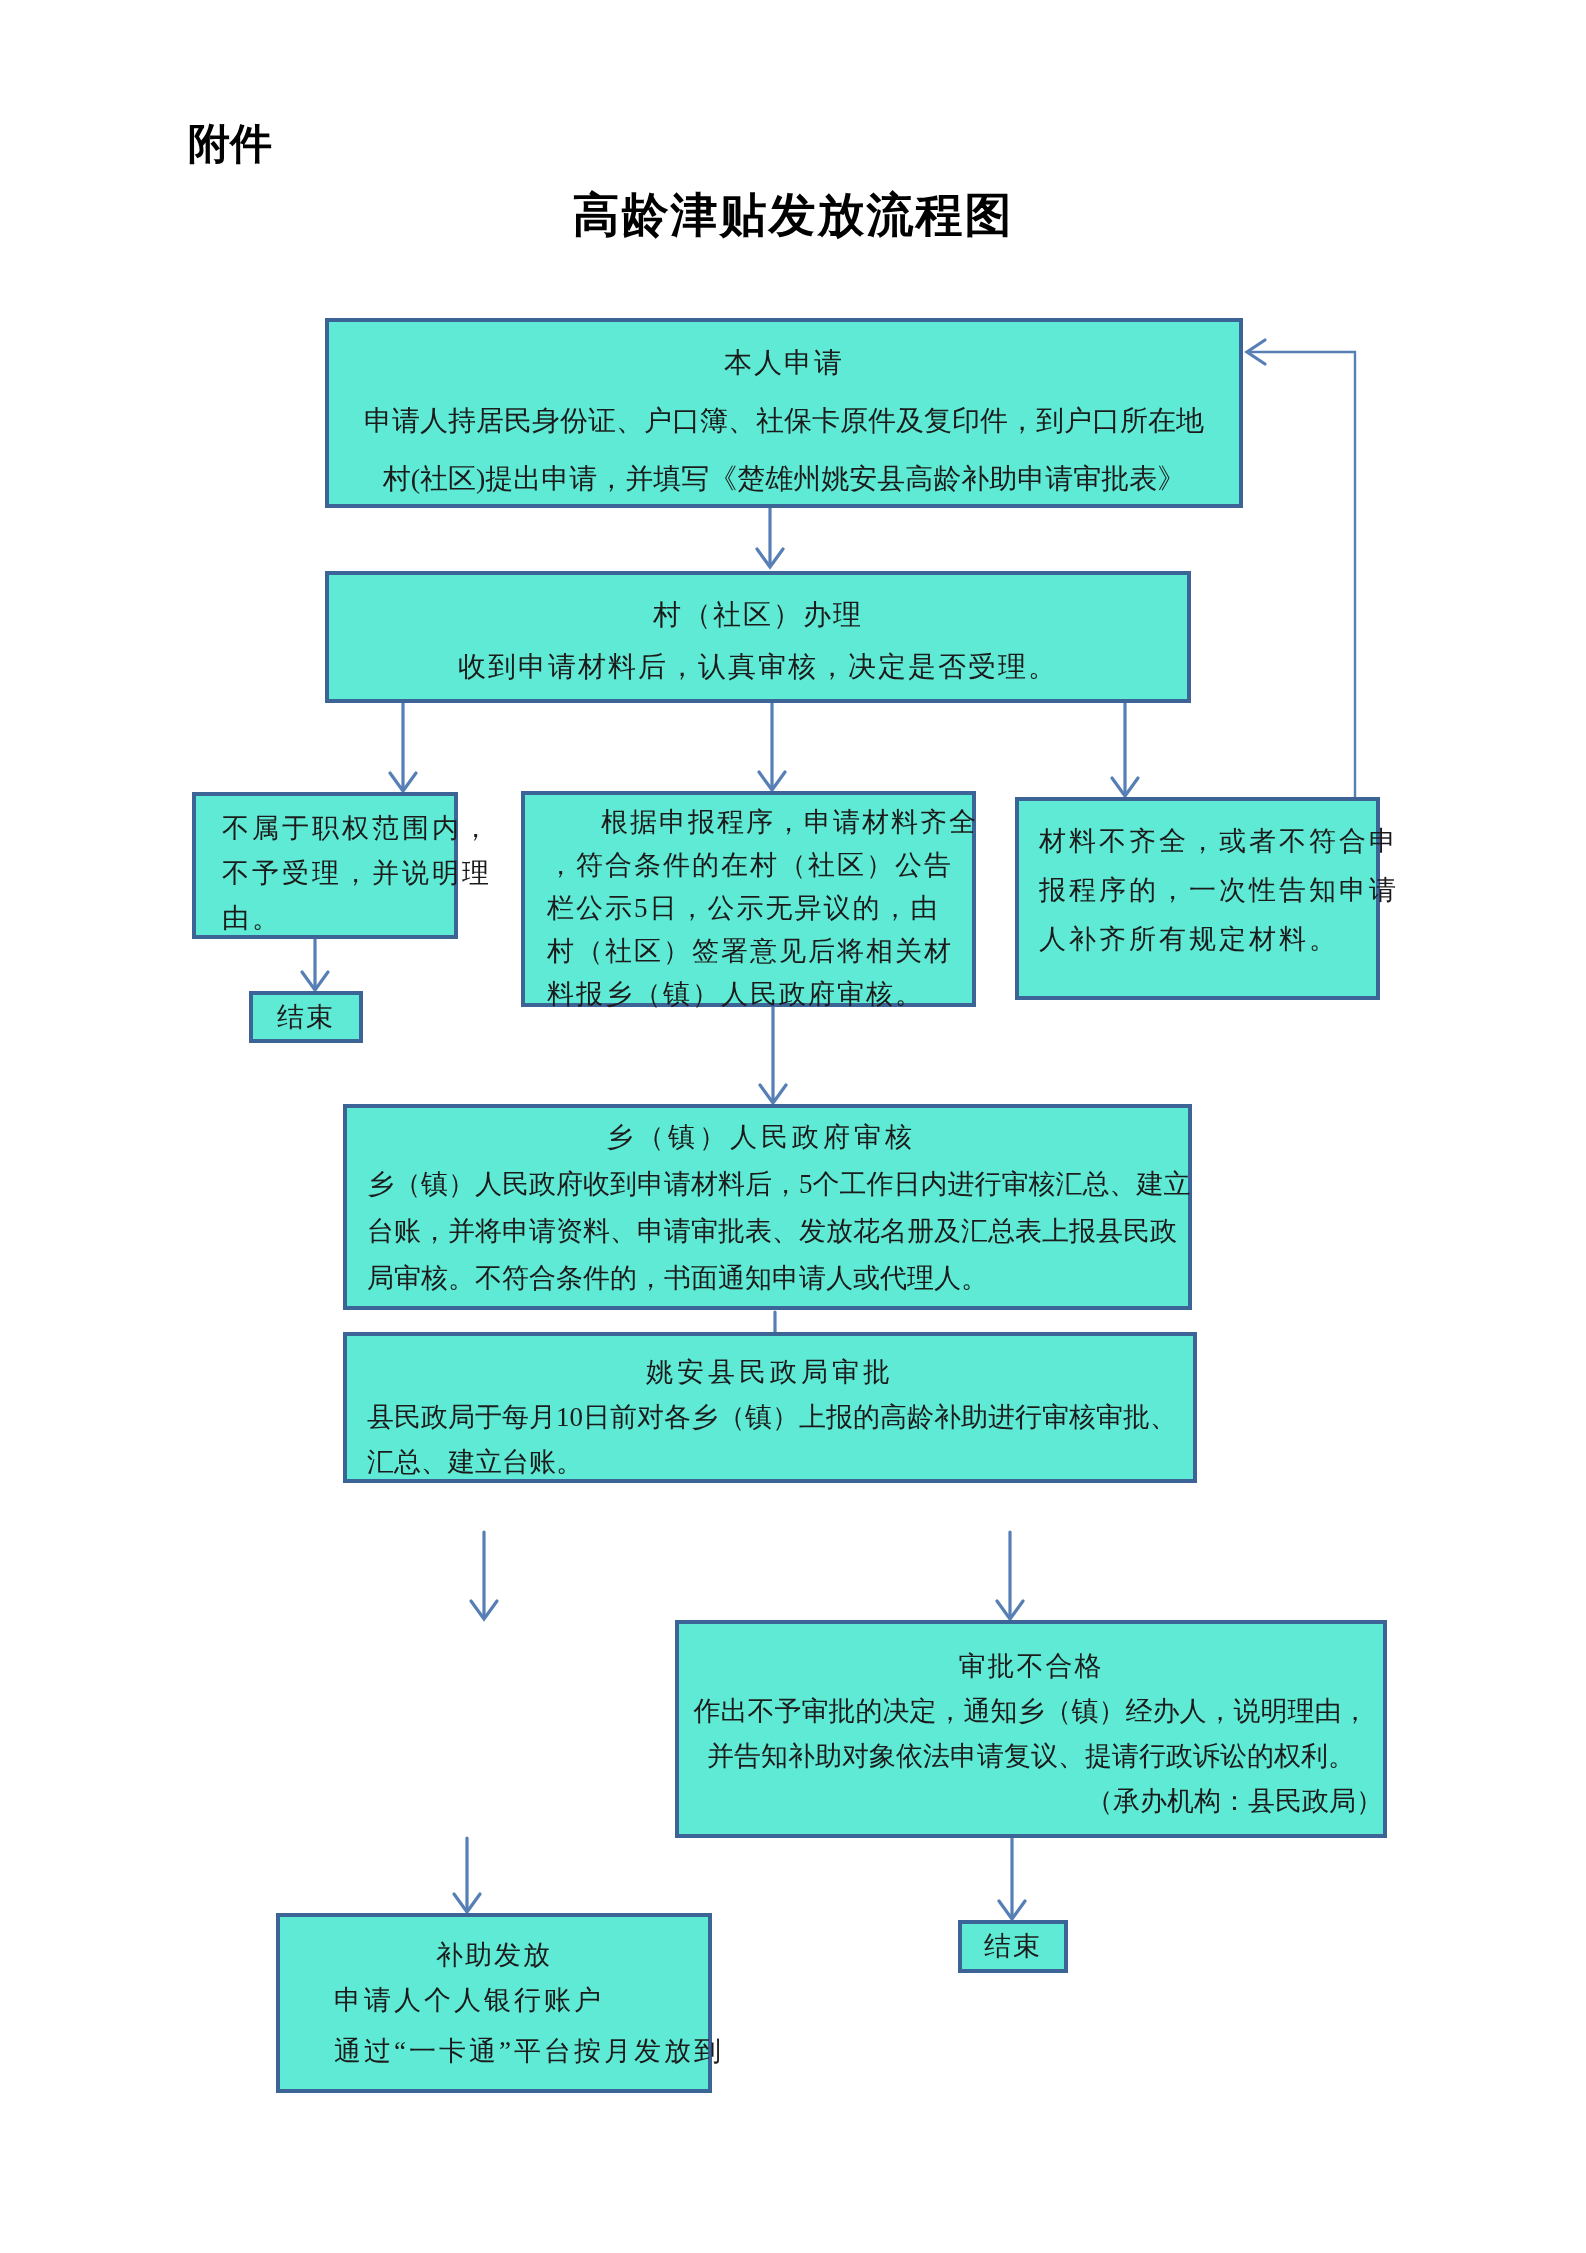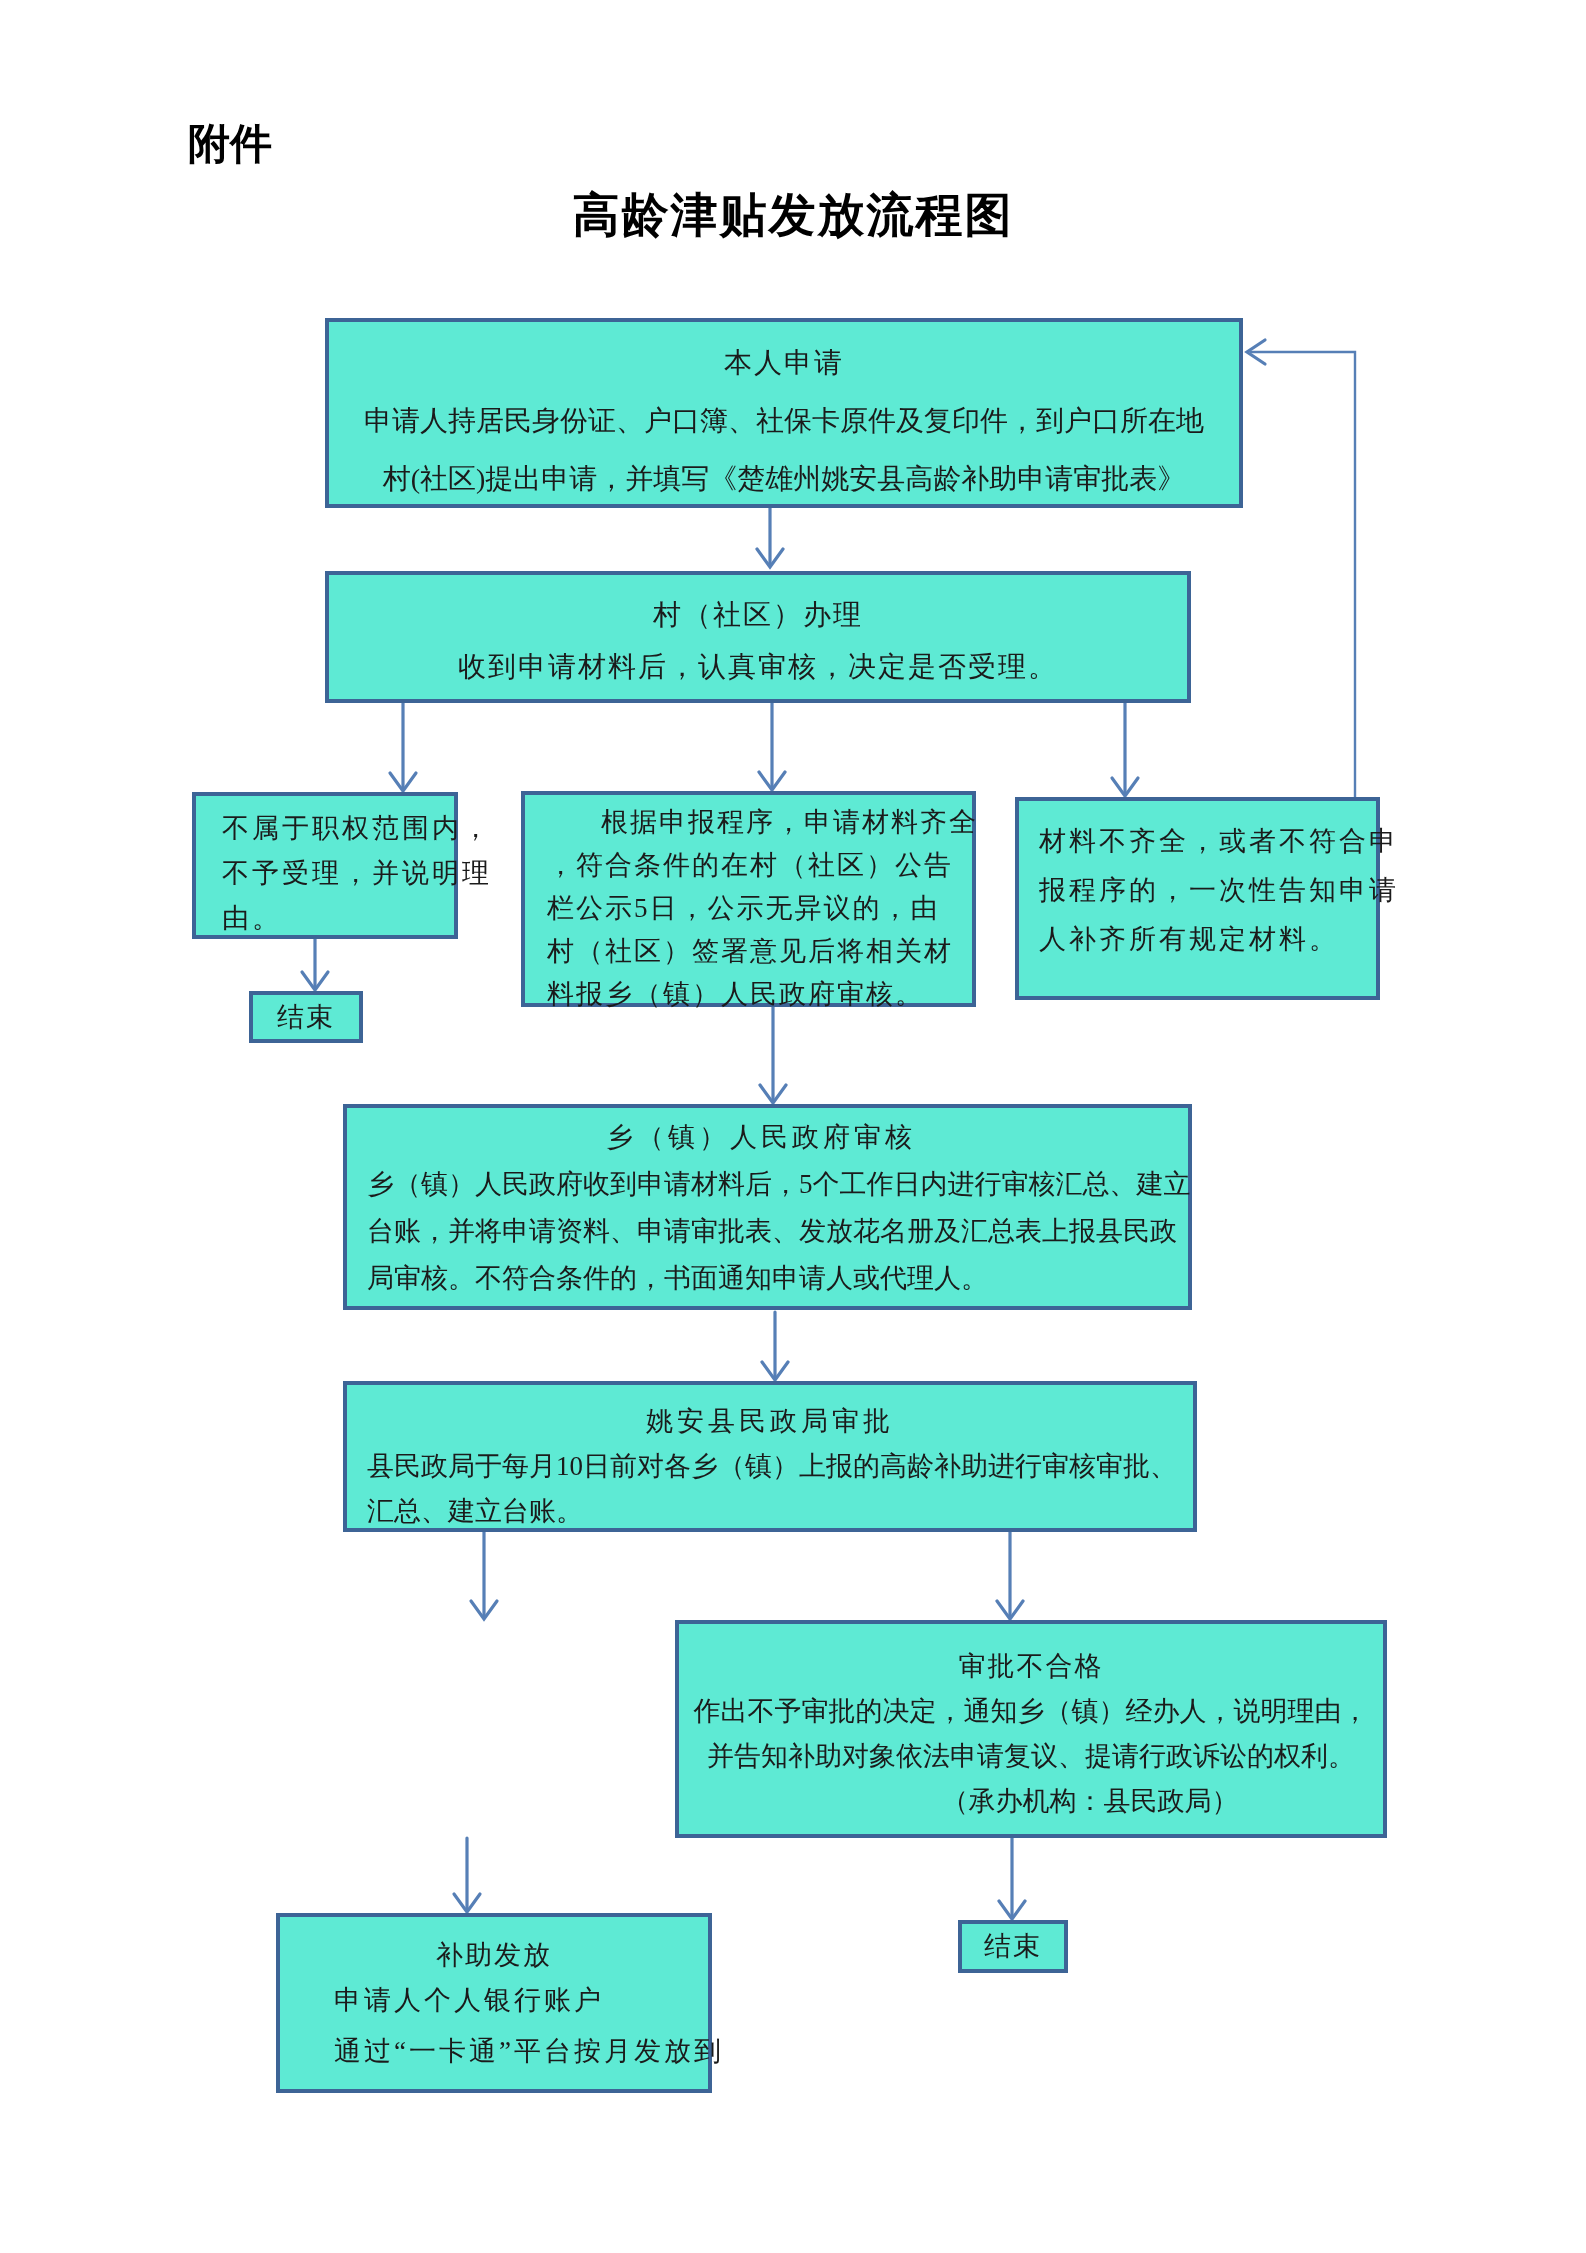--- a/index.html
+++ b/index.html
@@ -34,25 +34,25 @@
   
   .b-apply{left:325px;top:318px;width:918px;height:190px;font-size:28px;line-height:58px;padding-top:12px;}
   .b-village{left:325px;top:571px;width:866px;height:132px;font-size:28px;line-height:52px;padding-top:14px;letter-spacing:2px;}
   .b-reject{left:192px;top:792px;width:266px;height:147px;padding:10px 0 0 26px;line-height:45px;letter-spacing:3px;}
   .b-publicity{left:521px;top:791px;width:455px;height:216px;padding:6px 0 0 22px;line-height:43px;letter-spacing:2px;}
   .b-publicity .indent{text-indent:54px;}
   .b-incomplete{left:1015px;top:797px;width:365px;height:203px;padding:16px 0 0 20px;line-height:49px;letter-spacing:3px;}
   .b-end-left{left:249px;top:991px;width:114px;height:52px;display:flex;align-items:center;justify-content:center;line-height:1;letter-spacing:4px;}
   .b-town{left:343px;top:1104px;width:849px;height:206px;padding:6px 0 0 20px;line-height:47px;}
   .b-town .bt{padding-right:33px;letter-spacing:4px;}
-  .b-county{left:343px;top:1381px;width:854px;height:151px;padding:14px 0 0 20px;line-height:45px;}
+  .b-county{left:343px;top:1332px;width:854px;height:151px;padding:14px 0 0 20px;line-height:45px;}
   .b-county .bt{padding-right:20px;letter-spacing:4px;}
   .b-approved{left:270px;top:1620px;width:368px;height:218px;padding-top:22px;line-height:47px;letter-spacing:1px;}
   .b-notapproved{left:675px;top:1620px;width:712px;height:218px;padding-top:20px;line-height:45px;}
-  .b-notapproved .org{ text-align:center;padding-left:118px;}
+  .b-notapproved .org{ text-align:right;padding-left:118px;}
   .b-issue{left:276px;top:1913px;width:436px;height:180px;padding-top:16px;line-height:45px;letter-spacing:3px;}
   .b-issue .bl{padding-left:54px;}
   .b-issue .body-start{margin-top:6px;}
   .b-end-bottom{left:958px;top:1920px;width:110px;height:53px;display:flex;align-items:center;justify-content:center;line-height:1;letter-spacing:4px;}
 </style>
 </head>
 <body>
 
 <div class="page">
 

